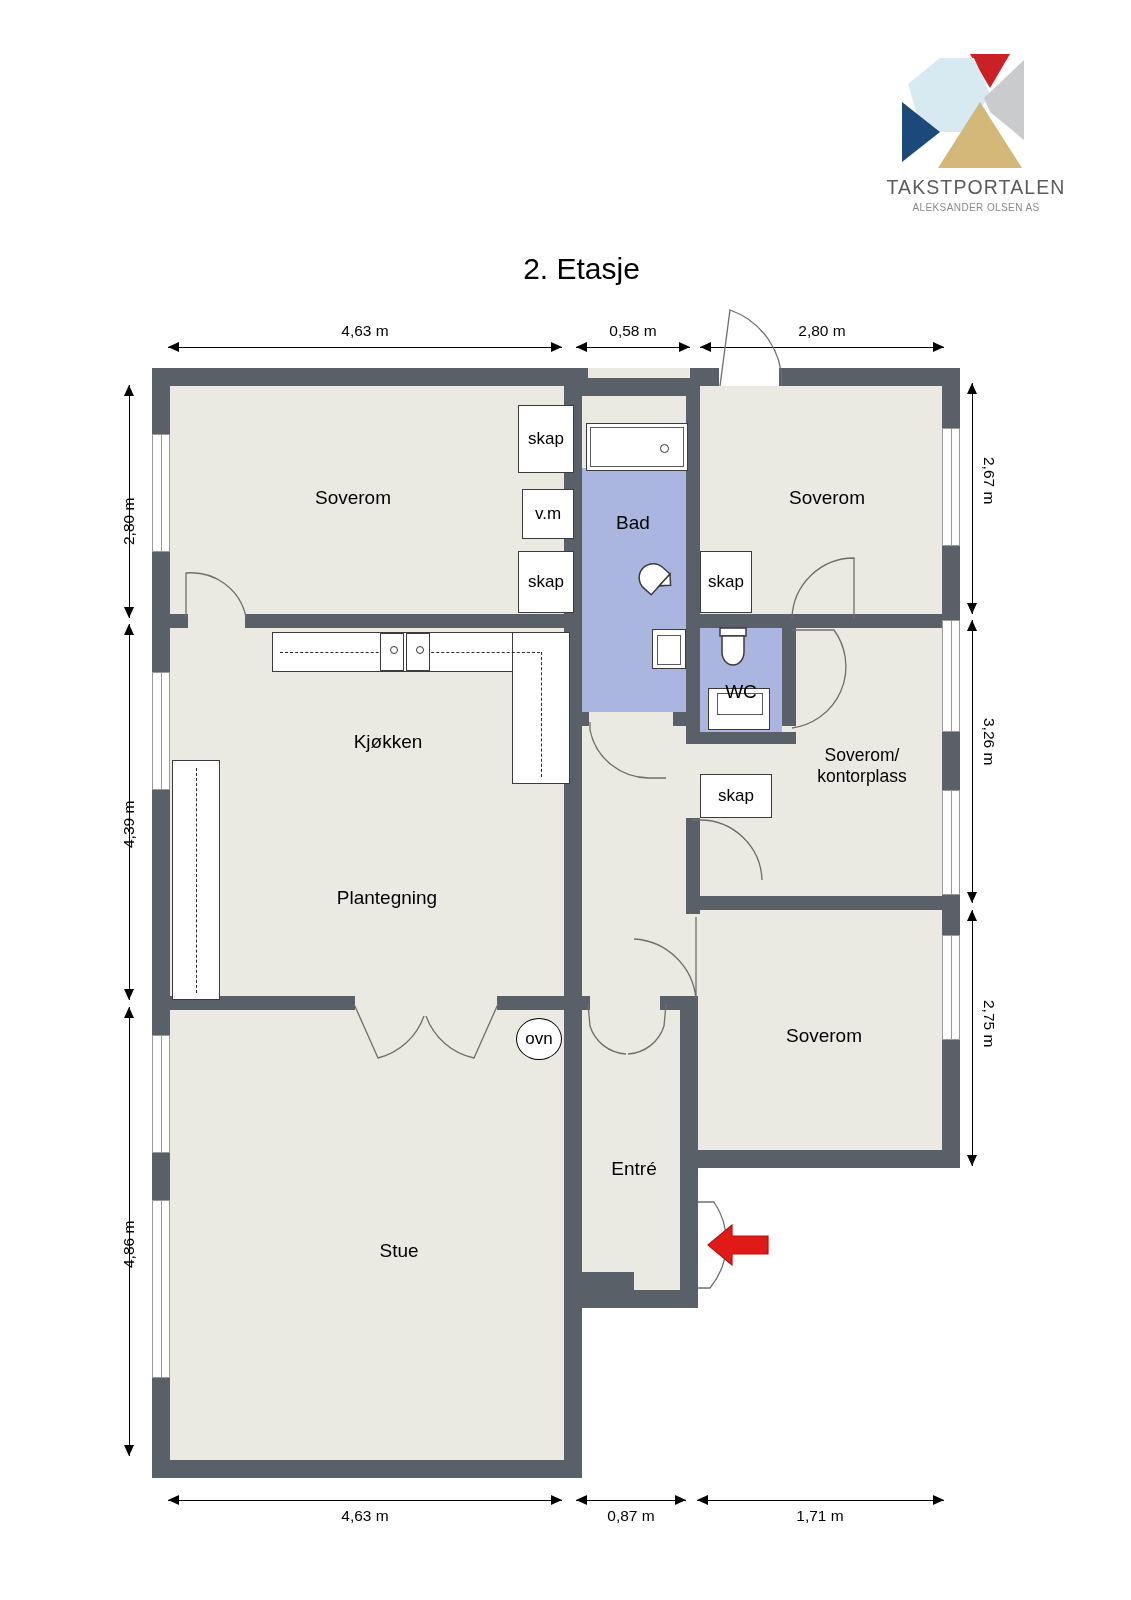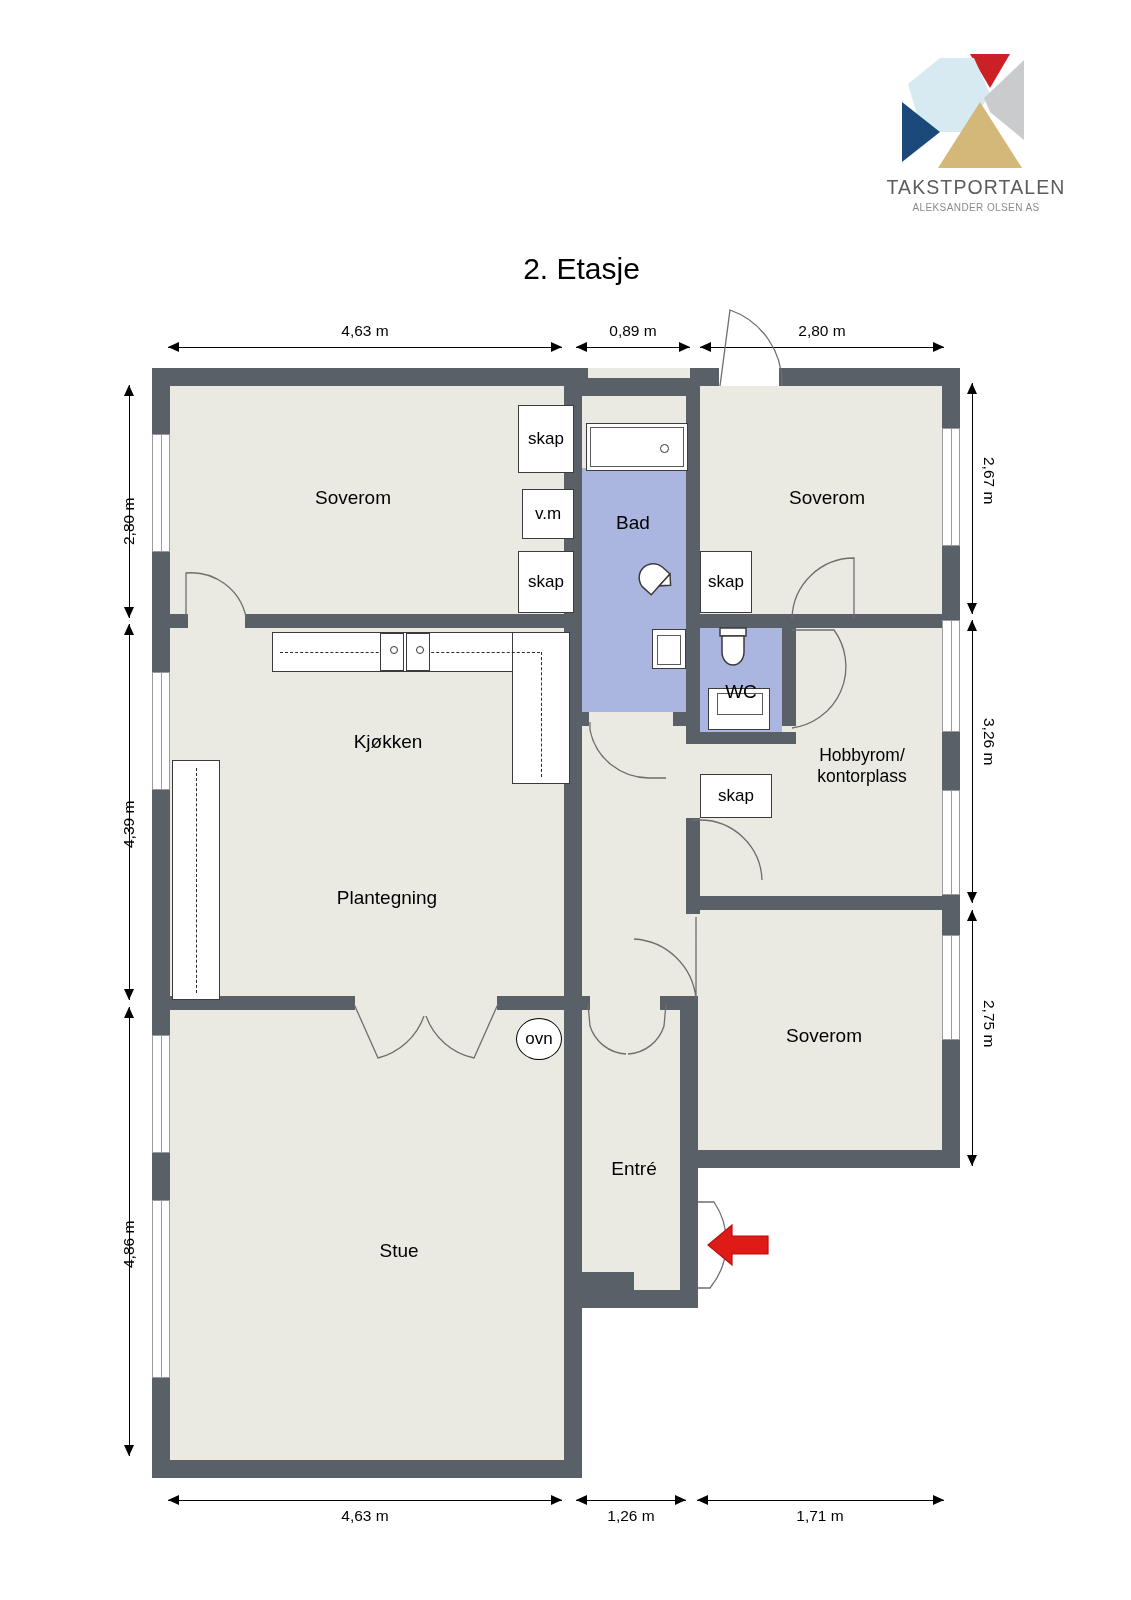--- a/index.html
+++ b/index.html
@@ -86,21 +86,21 @@
   <div>
 
     <div class="dim-h" style="left:168px;top:347px;width:394px;"></div>
     <div class="arw arw-l" style="left:168px;top:342px;"></div>
     <div class="arw arw-r" style="left:551px;top:342px;"></div>
     <div class="dlabel" style="left:275px;top:322px;width:180px;">4,63 m</div>
 
     <div class="dim-h" style="left:576px;top:347px;width:114px;"></div>
     <div class="arw arw-l" style="left:576px;top:342px;"></div>
     <div class="arw arw-r" style="left:679px;top:342px;"></div>
-    <div class="dlabel" style="left:543px;top:322px;width:180px;">0,89 m</div>
+    <div class="dlabel" style="left:543px;top:322px;width:180px;">0,58 m</div>
 
     <div class="dim-h" style="left:700px;top:347px;width:244px;"></div>
     <div class="arw arw-l" style="left:700px;top:342px;"></div>
     <div class="arw arw-r" style="left:933px;top:342px;"></div>
     <div class="dlabel" style="left:732px;top:322px;width:180px;">2,80 m</div>
   </div>
 
   <div>
 
     <div class="dim-v" style="left:129px;top:385px;height:233px;"></div>
@@ -139,21 +139,21 @@
 
   <div>
     <div class="dim-h" style="left:168px;top:1500px;width:394px;"></div>
     <div class="arw arw-l" style="left:168px;top:1495px;"></div>
     <div class="arw arw-r" style="left:551px;top:1495px;"></div>
     <div class="dlabel" style="left:275px;top:1507px;width:180px;">4,63 m</div>
 
     <div class="dim-h" style="left:576px;top:1500px;width:110px;"></div>
     <div class="arw arw-l" style="left:576px;top:1495px;"></div>
     <div class="arw arw-r" style="left:675px;top:1495px;"></div>
-    <div class="dlabel" style="left:541px;top:1507px;width:180px;">1,26 m</div>
+    <div class="dlabel" style="left:541px;top:1507px;width:180px;">0,87 m</div>
 
     <div class="dim-h" style="left:697px;top:1500px;width:247px;"></div>
     <div class="arw arw-l" style="left:697px;top:1495px;"></div>
     <div class="arw arw-r" style="left:933px;top:1495px;"></div>
     <div class="dlabel" style="left:730px;top:1507px;width:180px;">1,71 m</div>
   </div>
 
   <div>
 
     <div class="room" style="left:152px;top:368px;width:430px;height:1110px;"></div>
@@ -355,19 +355,19 @@
     <div class="rlabel" style="left:287px;top:887px;width:200px;">Plantegning</div>
 
     <div class="rlabel" style="left:299px;top:1240px;width:200px;">Stue</div>
 
     <div class="rlabel" style="left:534px;top:1158px;width:200px;">Entré</div>
 
     <div class="rlabel" style="left:583px;top:512px;width:100px;">Bad</div>
 
     <div class="rlabel" style="left:691px;top:681px;width:100px;">WC</div>
 
-    <div class="rlabel sm" style="left:762px;top:745px;width:200px;white-space:pre-line;">Hobbyrom/
+    <div class="rlabel sm" style="left:762px;top:745px;width:200px;white-space:pre-line;">Soverom/
 kontorplass</div>
 
   </div>
 
 
 </div>
 
 </body></html>

